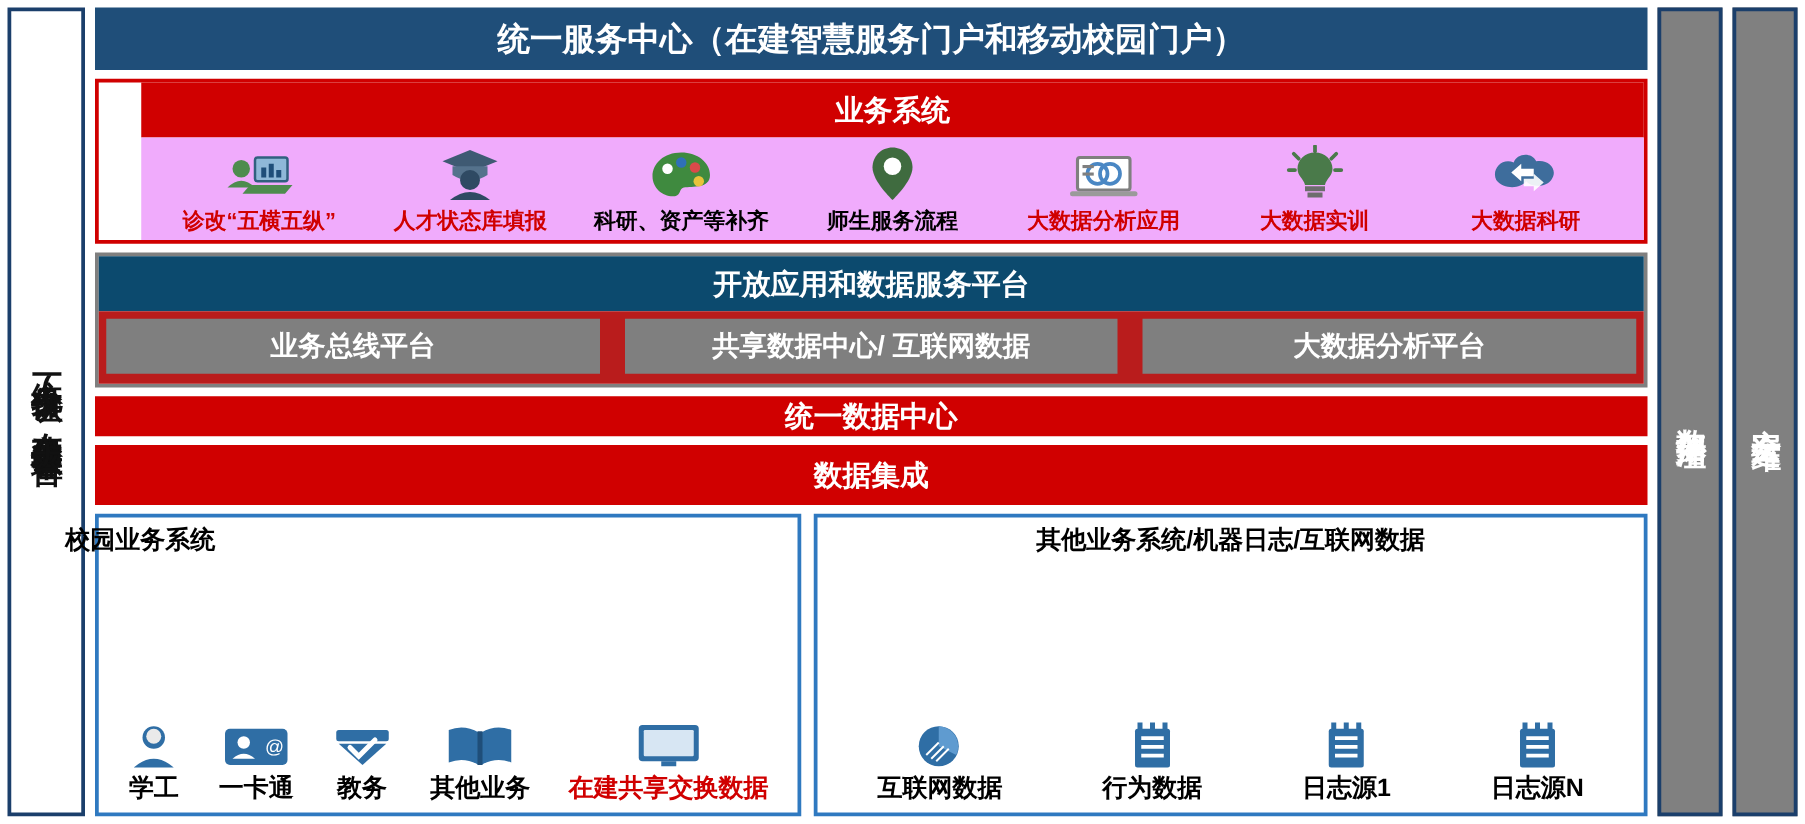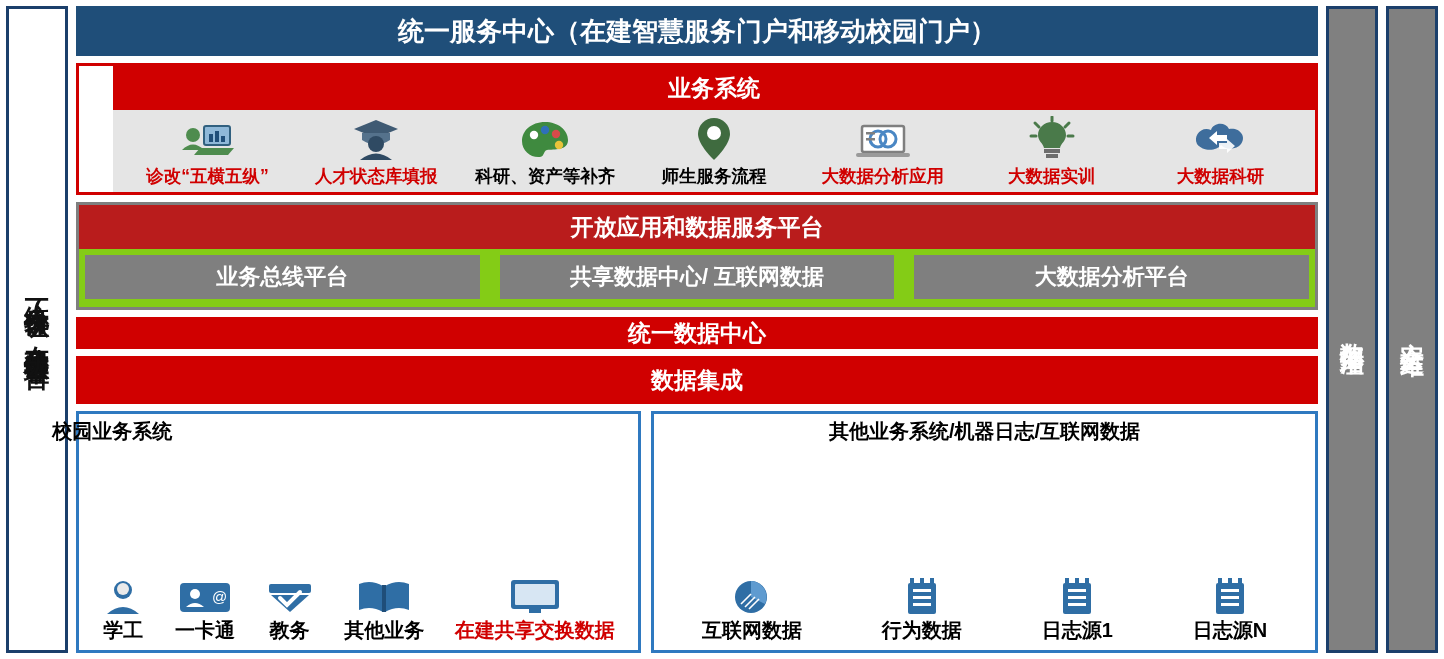--- a/index.html
+++ b/index.html
@@ -50,38 +50,38 @@
   .band {
     width: 100%;
     display: flex;
     align-items: center;
     justify-content: center;
     color: #ffffff;
     font-weight: bold;
   }
   .band-blue { background: #1f4e79; height: 50px; font-size: 26px; }
   .band-red  { background: #d00000; height: 44px; font-size: 23px; }
-  .band-gray { background: #b91c1c; height: 44px; font-size: 23px; }
+  .band-gray { background: #0c4a6e; height: 44px; font-size: 23px; }
 
   
   .group {
     border: 3px solid #1f4e79;
     background: #ffffff;
     padding: 0;
   }
   .group.red-group { border-color: #d00000; padding-left: 34px; }
   .group.gray-group { border-color: #7f7f7f; }
 
   
   .icon-row {
     display: flex;
     align-items: flex-end;
     justify-content: space-between;
     padding: 6px 10px 4px 10px;
-    background: #e5e5e5;
+    background: #f0abfc;
   }
   .icon-cell {
     flex: 1 1 0;
     display: flex;
     flex-direction: column;
     align-items: center;
     justify-content: flex-end;
     gap: 2px;
     min-width: 0;
   }
@@ -97,21 +97,21 @@
     white-space: nowrap;
     color: #000000;
   }
   .icon-label.red { color: #d00000; }
 
   
   .sub-row {
     display: flex;
     gap: 20px;
     padding: 6px 6px 8px 6px;
-    background: #84cc16;
+    background: #b91c1c;
   }
   .sub-box {
     flex: 1 1 0;
     background: #7f7f7f;
     color: #ffffff;
     font-weight: bold;
     font-size: 22px;
     height: 44px;
     display: flex;
     align-items: center;

